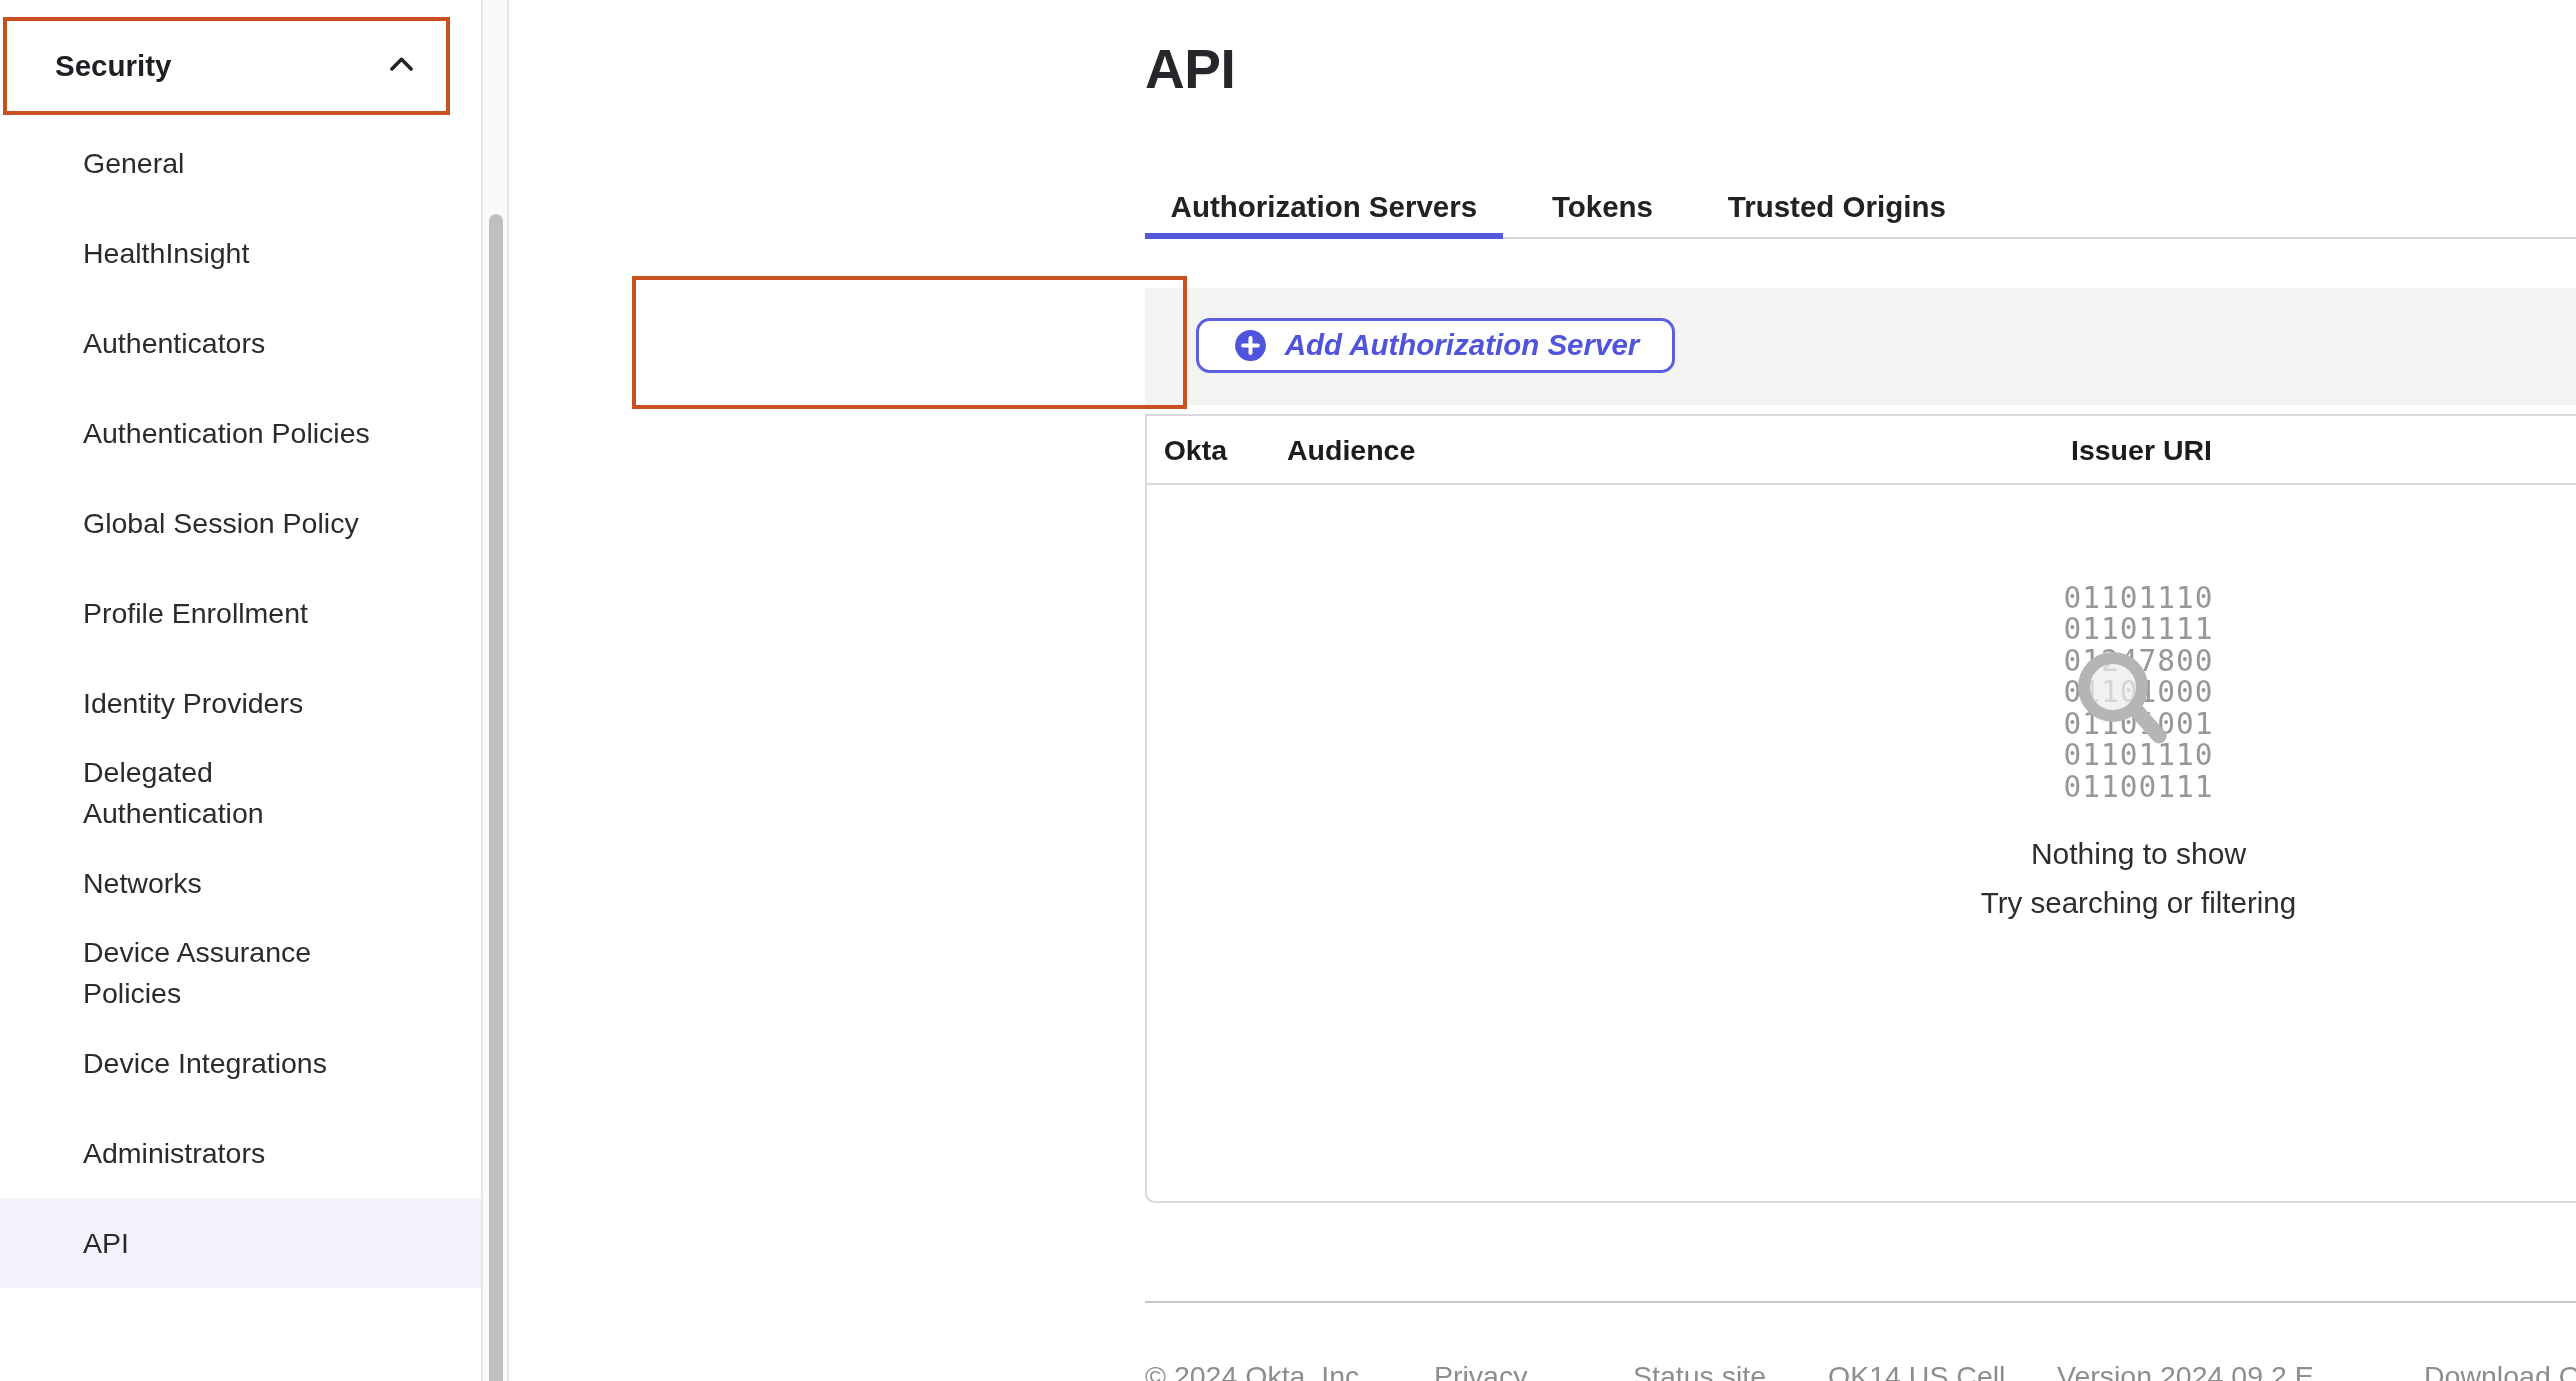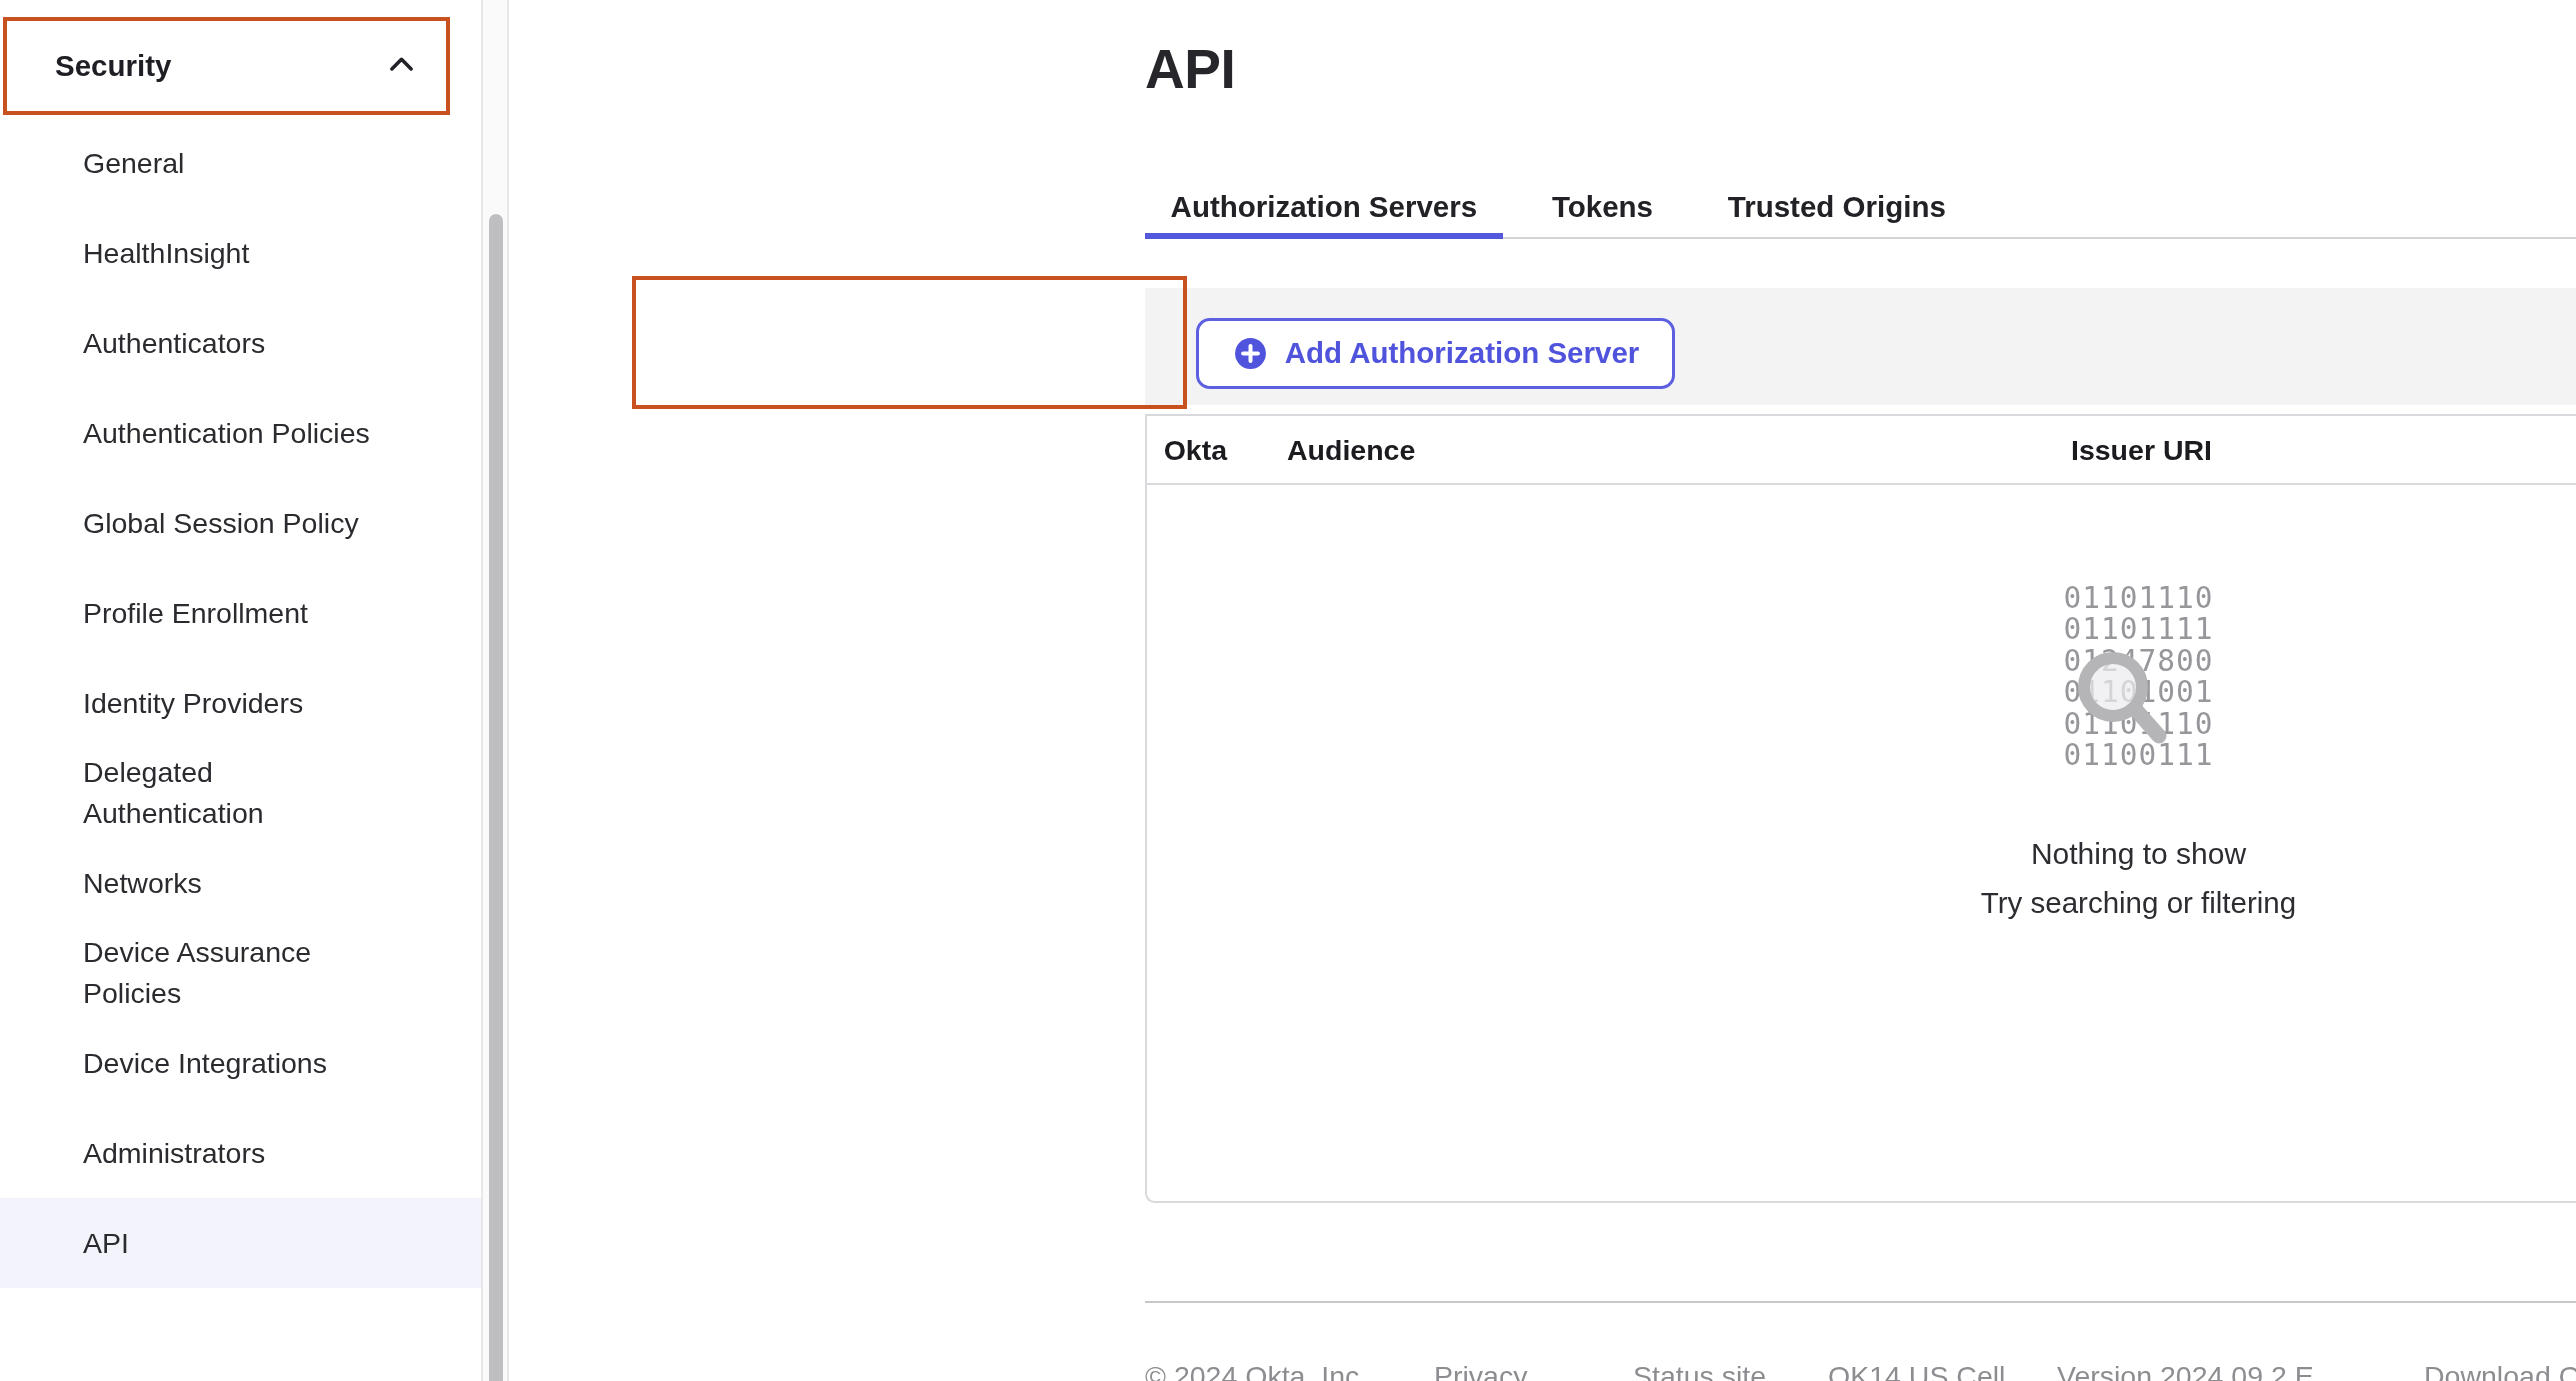--- a/index.html
+++ b/index.html
@@ -32,23 +32,23 @@
     color:#26262b; letter-spacing:-0.5px; }
 
   #tabs { position:absolute; left:636px; top:169px; right:0; display:flex;
     border-bottom:2px solid #d4d4d8; }
   .tab { padding:19.7px 25.6px 13.8px 25.6px; margin-right:23.6px; margin-bottom:-2px;
     font-size:29.5px; font-weight:bold; line-height:35px; color:#212126;
     border-bottom:2px solid transparent; cursor:pointer; }
   .tab.active { border-bottom:6.9px solid #5458dd; padding-bottom:8.9px; }
 
   #toolbar { position:absolute; left:636px; top:288px; right:0; height:117px; background:#f3f3f4; }
-  #add-btn { position:absolute; left:51px; top:29.5px; height:71px; padding:0 33px;
+  #add-btn { position:absolute; left:51px; top:29.5px; height:55px; padding:0 33px;
     background:#fff; border:3px solid #5c60e0; border-radius:13.8px;
-    display:flex; align-items:center; gap:15.7px; cursor:pointer; }
+    display:flex; align-items:center; gap:15.7px; cursor:pointer;font-style:italic; }
   #add-btn .btn-label { font-size:29.5px; font-weight:bold; color:#5053dc; }
 
   
   .annot { position:absolute; border:4.9px solid #c8511f; pointer-events:none; }
   #annot-toolbar { left:632px; top:276px; width:555px; height:133px; }
 
   
   #table { position:absolute; left:636px; top:414px; width:1472px; height:789px;
     border:2px solid #d9d9dd; border-right:none; border-radius:0 0 0 9.8px; background:#fff; }
   #thead { position:relative; height:69px; border-bottom:2px solid #d9d9dd; }
@@ -193,20 +193,21 @@
 
     <div id="empty">
       <div id="binary">
 
           <div>01101110</div>
 
           <div>01101111</div>
 
           <div>01247800</div>
 
+          <div>01101000</div>
 
           <div>01101001</div>
 
           <div>01101110</div>
 
           <div>01100111</div>
         </div>
       <svg id="magnifier" viewBox="0 0 100 100">
         <circle cx="40" cy="40" r="29" fill="#ececee" fill-opacity="0.72" stroke="#b5b5b8" stroke-width="12"></circle>
         <line x1="63" y1="63" x2="86" y2="89" stroke="#b5b5b8" stroke-width="15" stroke-linecap="round"></line>

